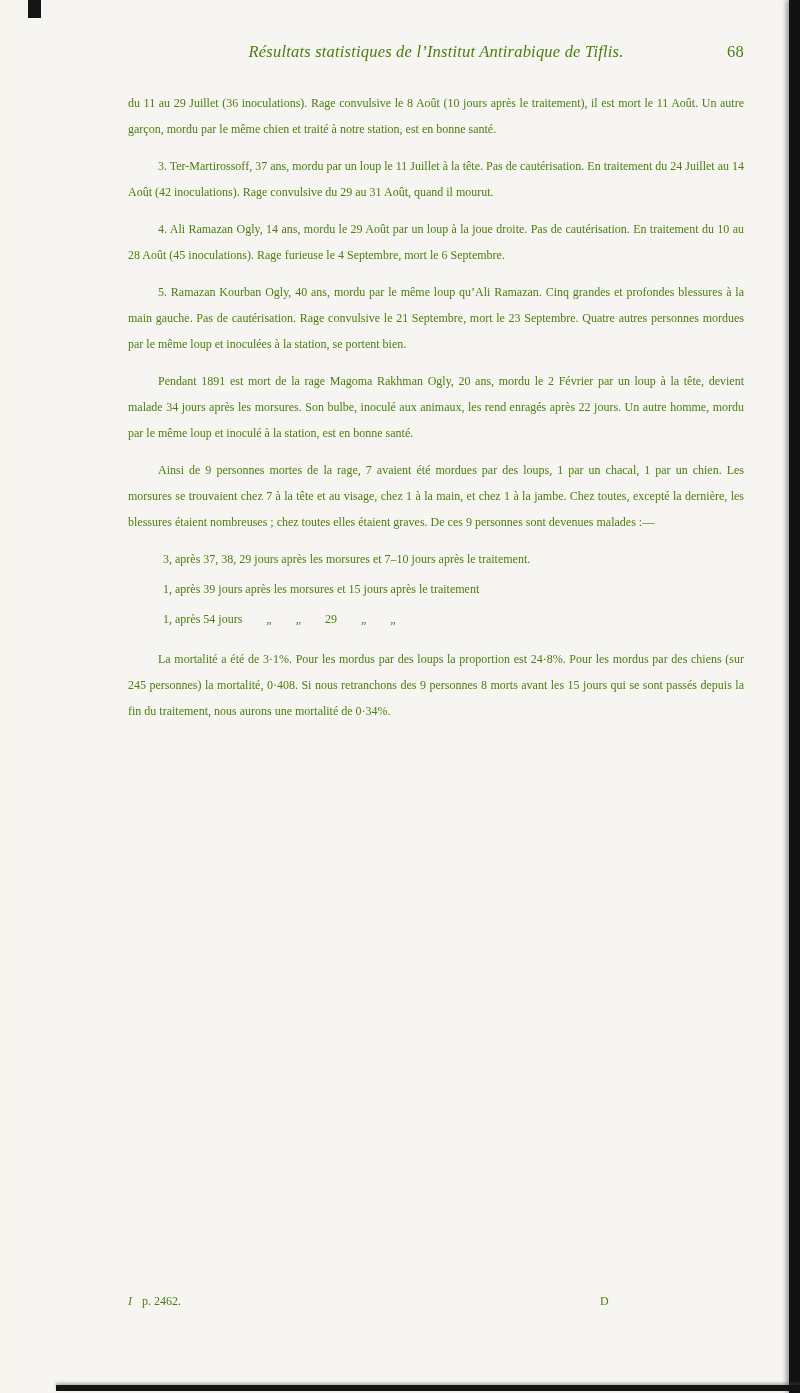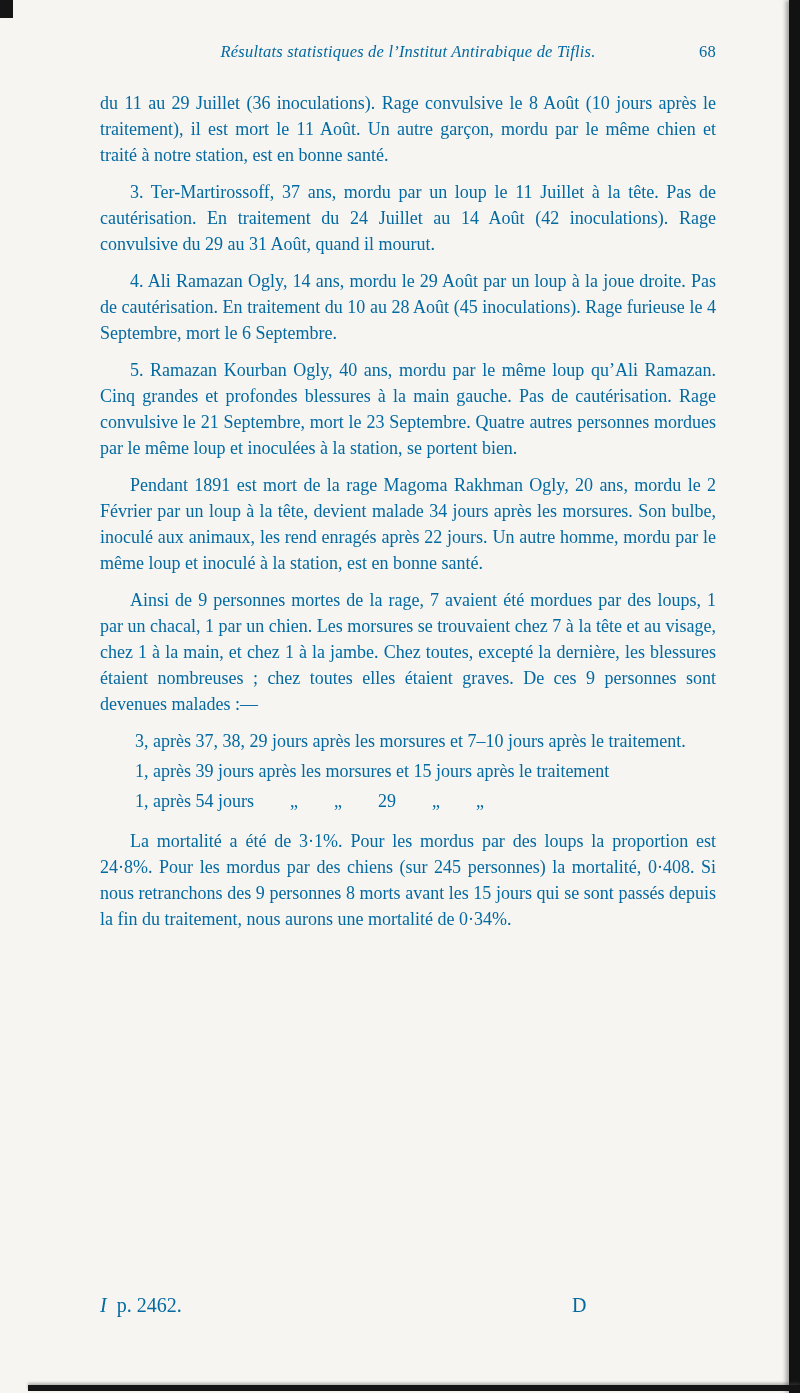--- a/index.html
+++ b/index.html
@@ -6,21 +6,22 @@
   body {
     width: 800px; height: 1393px;
     background: #f5f4ef;
     font-family: "Liberation Serif", "DejaVu Serif", serif;
     position: relative;
     overflow: hidden;
   }
   .page {
     position: absolute; inset: 0;
     background: #f6f5f1;
-    color: #0369a1;
+    color: #4d7c0f;
+    margin-left: 28px;
   }
   
   .edge-right {
     position: absolute; top: 0; right: 0; bottom: 0;
     width: 11px; background: #121212;
     box-shadow: -3px 0 4px rgba(60,60,60,.45);
   }
   .edge-bottom {
     position: absolute; bottom: 2px; left: 28px; right: 0;
     height: 6px; background: #141414;
@@ -38,38 +39,38 @@
     font-style: italic;
     font-size: 16.5px;
     margin-bottom: 28px;
     text-align: center;
     letter-spacing: 0.2px;
   }
   .running-head .page-number {
     position: absolute; right: 0; top: 0;
     font-style: normal;
   }
-  .body-text { font-size: 18px; line-height: 26px; }
+  .body-text { font-size: 12px; line-height: 26px; }
   .para {
     margin: 0 0 11px 0;
     text-align: justify;
     text-indent: 30px;
   }
   .para.no-indent { text-indent: 0; }
   .list-item {
     margin: 0 0 4px 0;
     padding-left: 65px;
     text-indent: -30px;
     text-align: left;
   }
   .list-block { margin-bottom: 12px; }
   .para.final { margin-top: 14px; }
   .page-footer {
     position: absolute; left: 100px; top: 1294px; width: 616px;
-    font-size: 20px;
+    font-size: 12px;
   }
   .page-footer .volume { font-style: italic; margin-right: 10px; }
   .page-footer .signature {
     position: absolute; left: 472px; top: 0;
   }
 </style>
 </head>
 <body>
 
 <div class="page">

